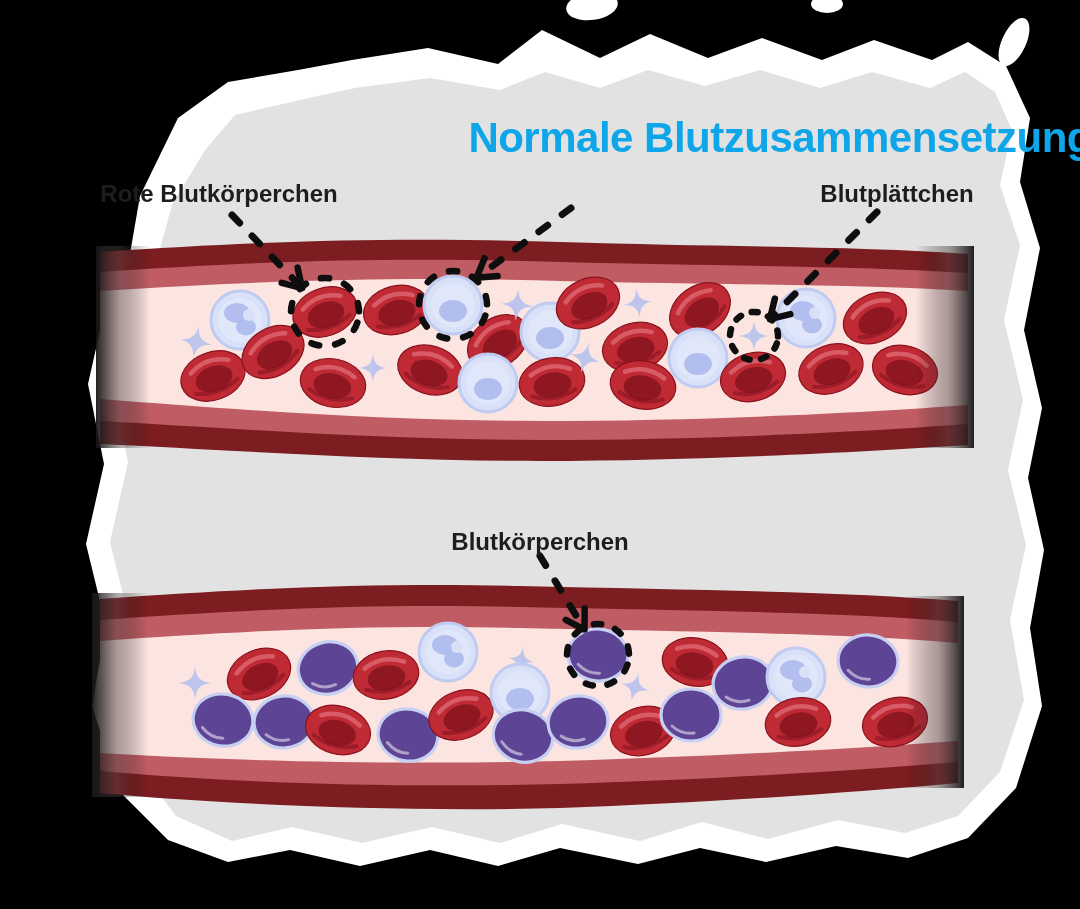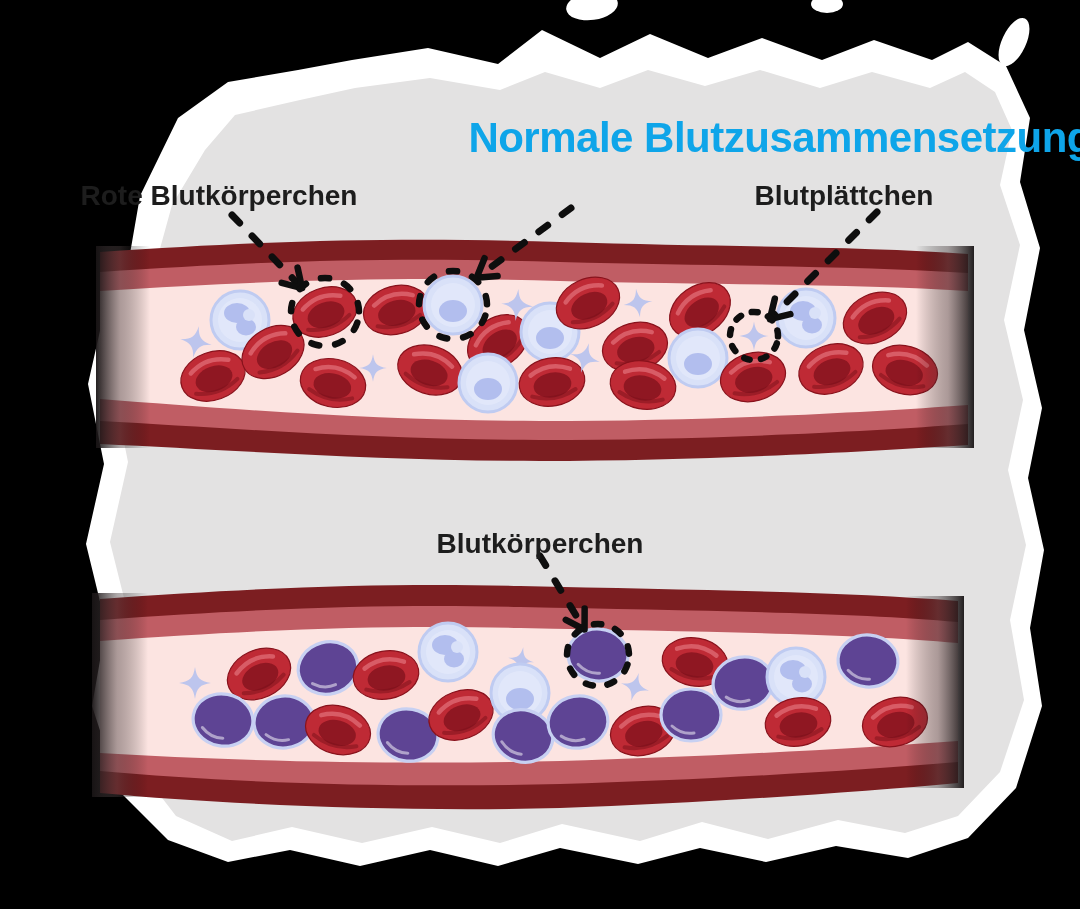--- a/index.html
+++ b/index.html
@@ -10,25 +10,25 @@
   .stage svg{position:absolute;left:0;top:0;}
   .title{
     position:absolute;left:12px;width:1080px;text-align:right;
     font-weight:700;font-size:42px;line-height:1;color:#0ea5e9;letter-spacing:-0.5px;
     white-space:nowrap;
   }
   #title-normal{top:117px;}
   #title-all{top:482px;}
   .lbl{
     position:absolute;transform:translateX(-50%);
-    font-weight:700;font-size:28px;line-height:1;color:#1d1d1d;white-space:nowrap;
+    font-weight:700;font-size:24px;line-height:1;color:#1d1d1d;white-space:nowrap;
   }
   #lbl-rbc{left:219px;top:182px;}
   #lbl-wbc{left:575px;top:182px;}
-  #lbl-plt{left:844px;top:182px;}
+  #lbl-plt{left:897px;top:182px;}
   #lbl-leu{left:540px;top:530px;}
 </style>
 </head>
 <body>
 
 <div class="stage">
 
   <svg width="1080" height="909" viewBox="0 0 1080 909">
     <defs>
       <linearGradient id="fadeL" x1="0" y1="0" x2="1" y2="0">

